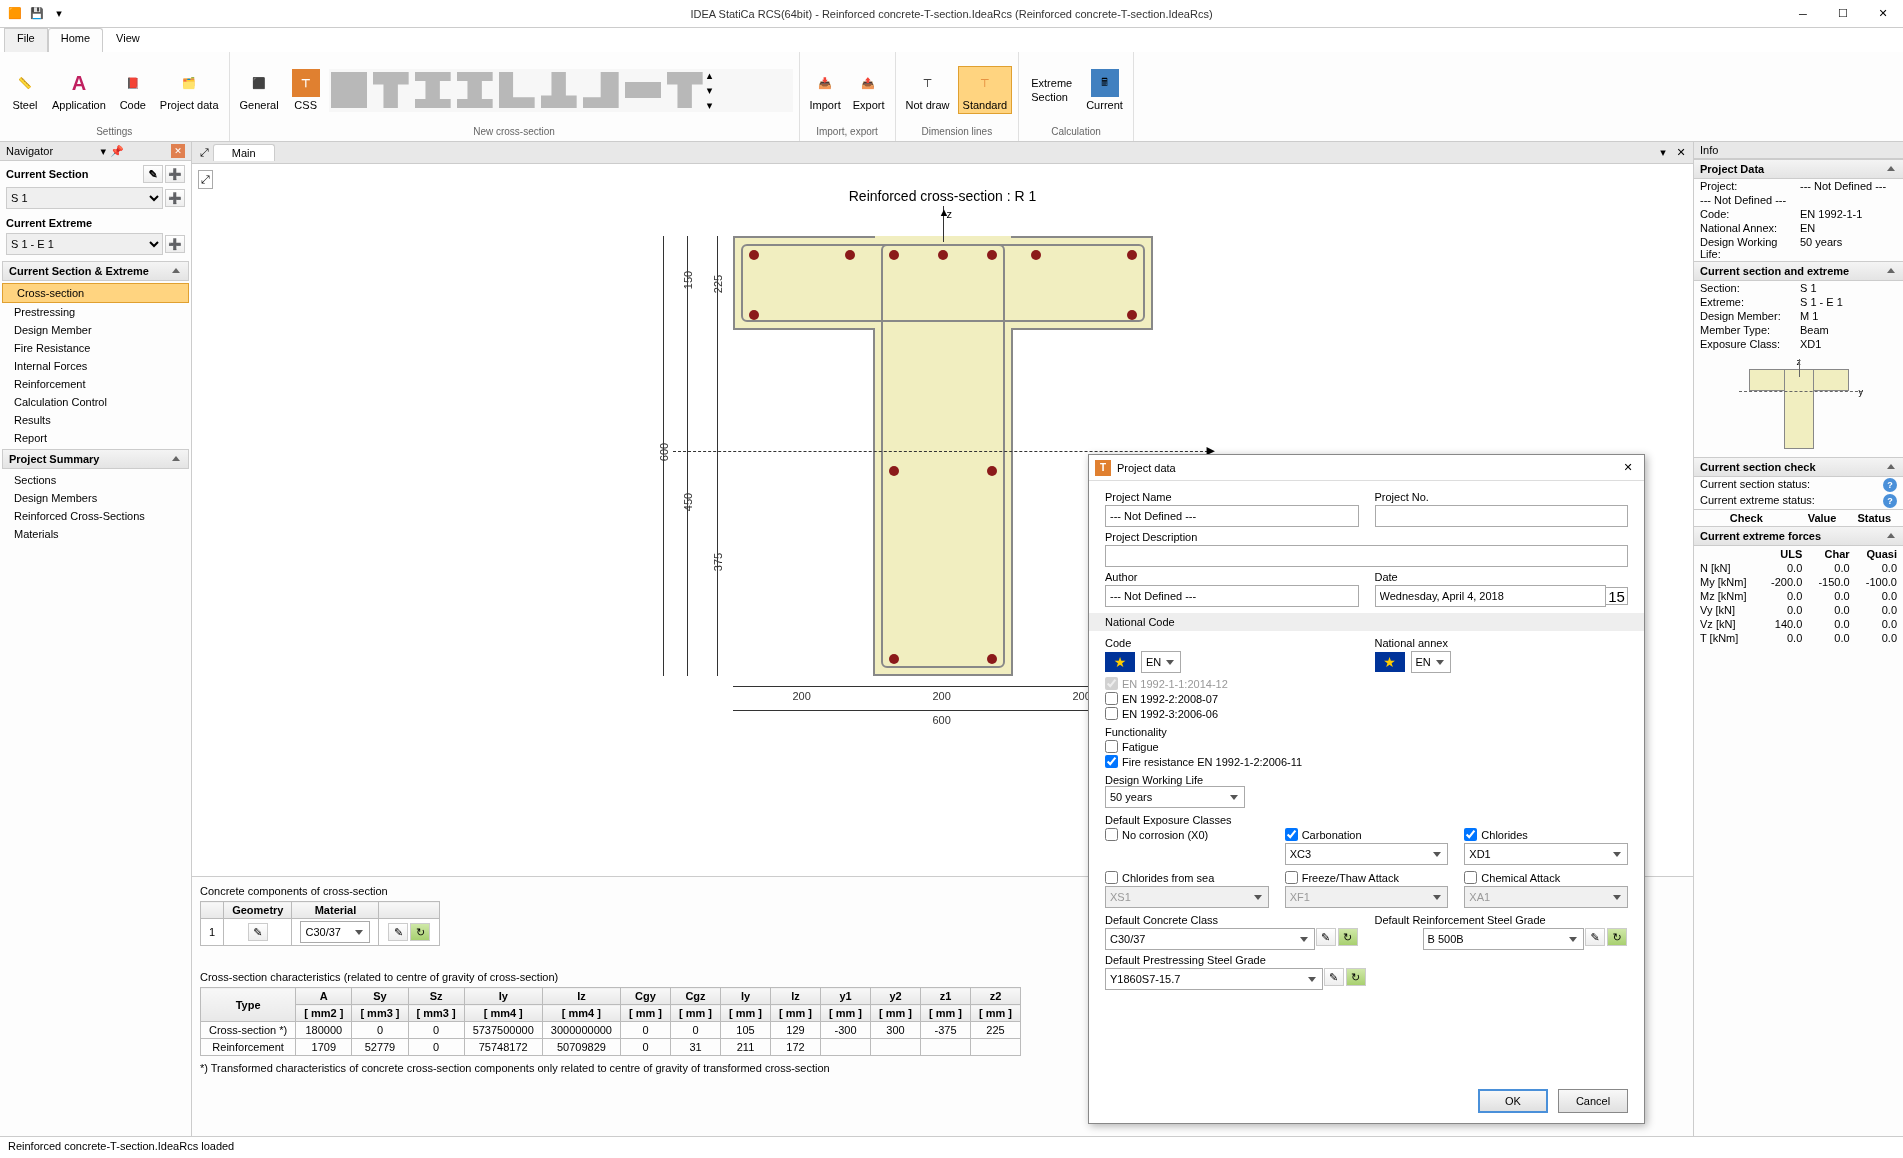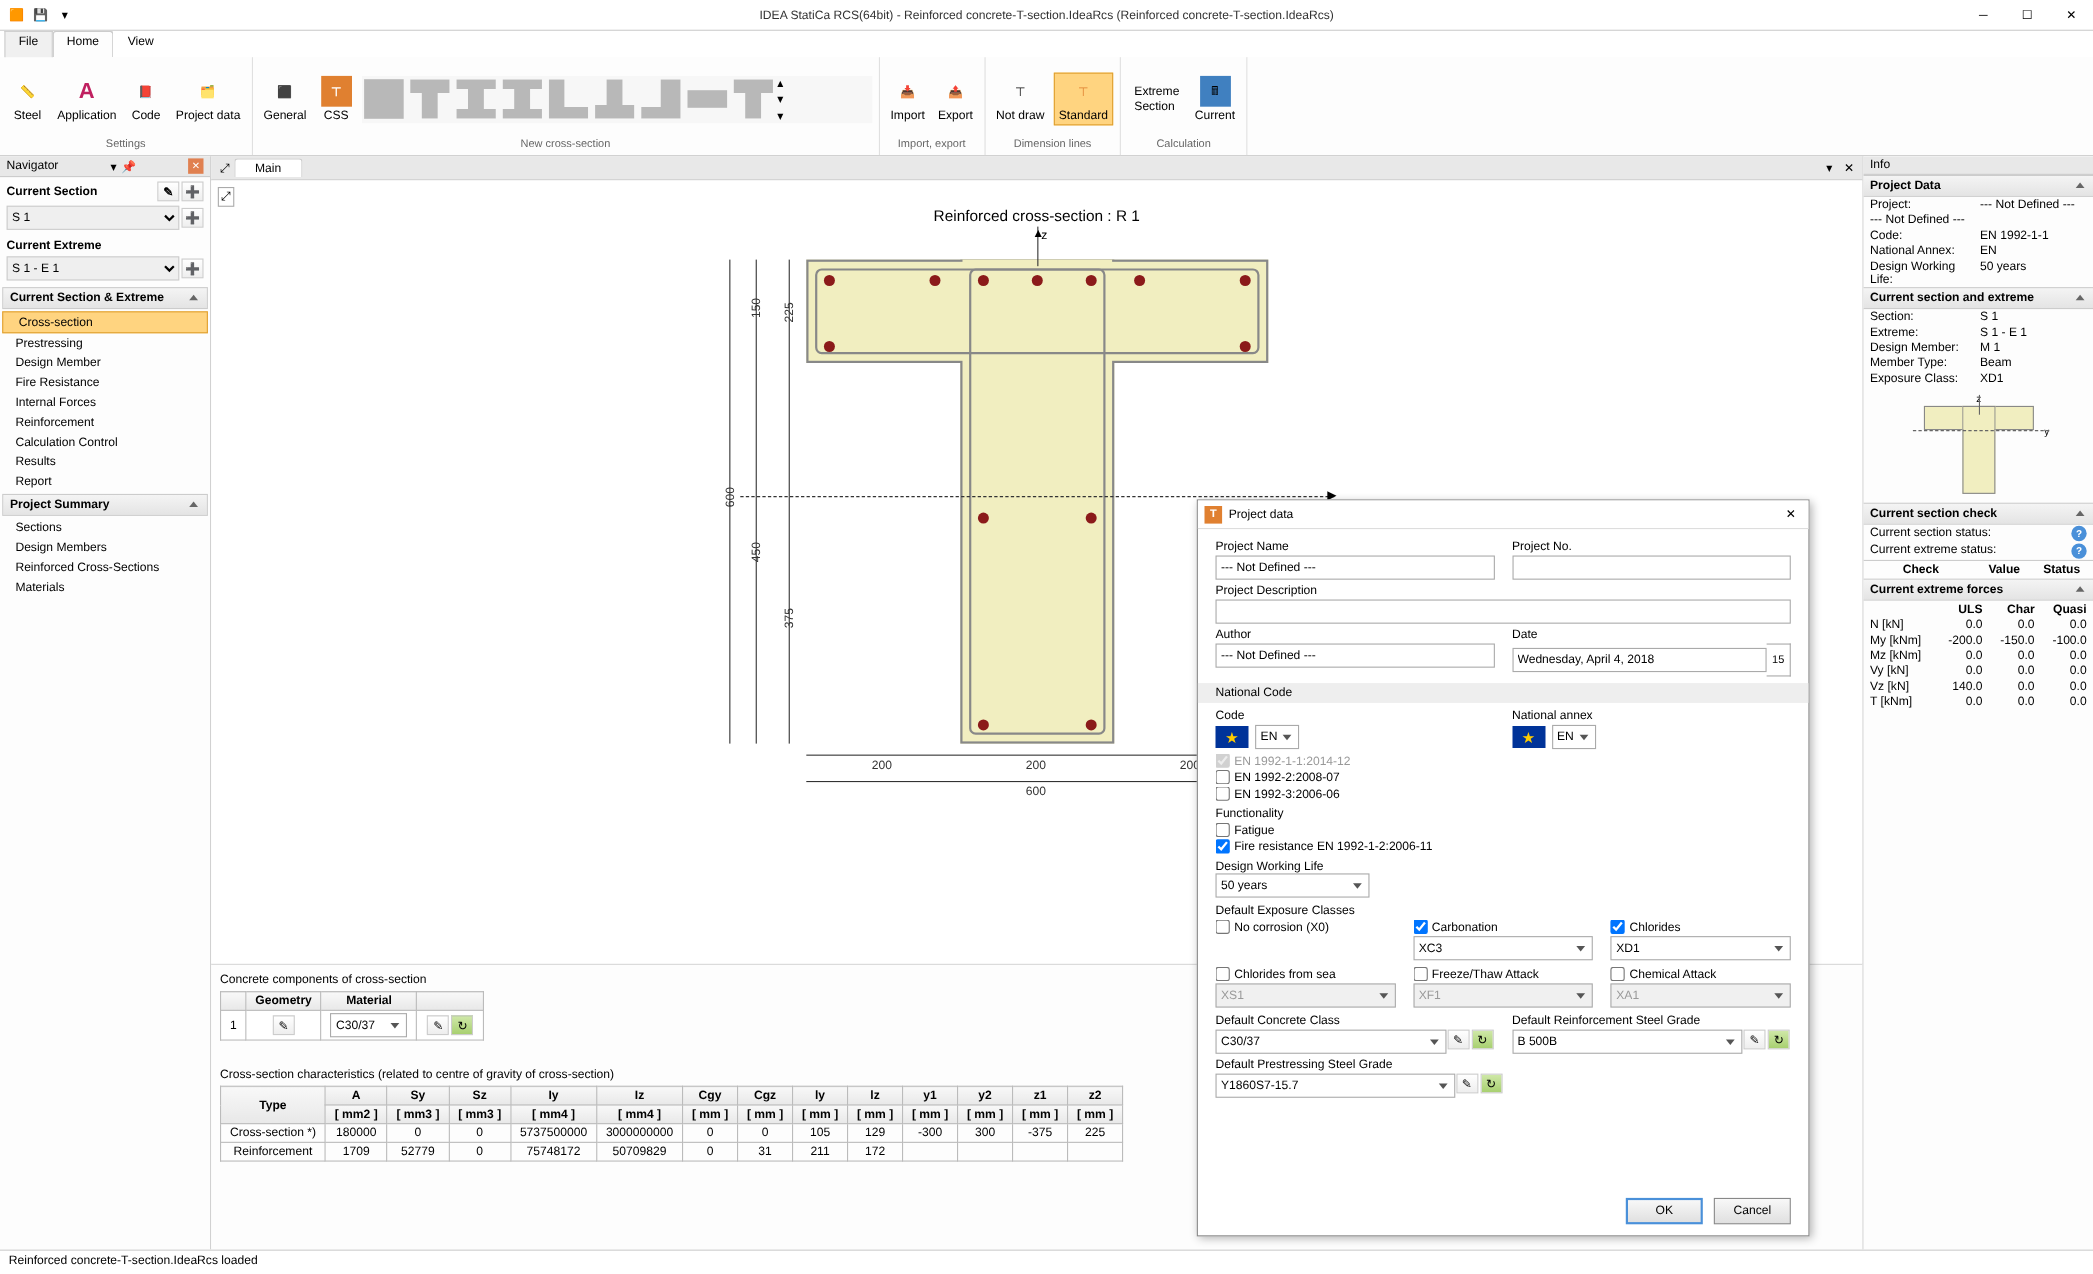--- a/index.html
+++ b/index.html
@@ -106,21 +106,21 @@
 .dlg-btns button { width:70px; height:24px; border:1px solid #888; background:linear-gradient(#f8f8f8,#e0e0e0);}
 .dlg-btns button.primary { border:2px solid #4a90d9;}
 .chk { display:flex; align-items:center; gap:4px; margin:2px 0;}
 .chk input { margin:0;}
 .combo { height:22px; border:1px solid #aaa; background:#fff; display:flex; align-items:center; padding:0 4px; position:relative;}
 .combo::after { content:""; position:absolute; right:6px; top:8px; border-left:4px solid transparent; border-right:4px solid transparent; border-top:5px solid #555;}
 .combo.disabled { background:#f0f0f0; color:#999;}
 .flag { width:30px; height:20px; background:#003399; display:inline-flex; align-items:center; justify-content:center; color:#ffcc00; font-size:14px; margin-right:6px;}
 .date-field { display:flex; align-items:center;}
 .date-field input { flex:1;}
-.date-field .cal-ico { width:22px; height:30px; border:1px solid #aaa; border-left:none; display:flex; align-items:center; justify-content:center; font-size:10px;}
+.date-field .cal-ico { width:22px; height:18px; border:1px solid #aaa; border-left:none; display:flex; align-items:center; justify-content:center; font-size:15px;}
 
 
 .status { position:absolute; left:0; right:0; bottom:0; height:22px; background:#fff; border-top:1px solid #ccc; padding:3px 8px;}
 
 .help-ico { display:inline-flex; width:14px; height:14px; border-radius:50%; background:#4a90d9; color:#fff; align-items:center; justify-content:center; font-size:9px; font-weight:bold;}
 </style>
 </head>
 <body>
 
 <div class="titlebar">
@@ -425,20 +425,21 @@
               <td>31</td>
               <td>211</td>
           <td>172</td>
               <td></td>
               <td></td>
           <td></td>
               <td></td>
         </tr>
       </tbody>
         </table>
+      <div style="margin-top:6px;">*) Transformed characteristics of concrete cross-section components only related to centre of gravity of transformed cross-section</div>
     </div>
   </div>
 
   <div class="infopanel">
     <div class="info-title">Info</div>
     <div class="info-sec">Project Data</div>
     <div class="info-row">
         <span class="k">Project:</span>
         <span>--- Not Defined ---</span>
       </div>
@@ -699,21 +700,21 @@
         <div style="display:flex;">
             <div class="combo" style="flex:1;">
               <span>C30/37</span>
             </div>
           <span class="icobtn">✎</span>
             <span class="icobtn green">↻</span>
           </div>
         </div>
       <div class="dlg-col">
           <label>Default Reinforcement Steel Grade</label>
-        <div style="display:flex;">
+        <div style="display:flex;margin-left:48px;">
             <div class="combo" style="flex:1;">
               <span>B 500B</span>
             </div>
           <span class="icobtn">✎</span>
             <span class="icobtn green">↻</span>
           </div>
         </div>
     </div>
     <div class="dlg-row">
       <div class="dlg-col" style="max-width:50%;">

